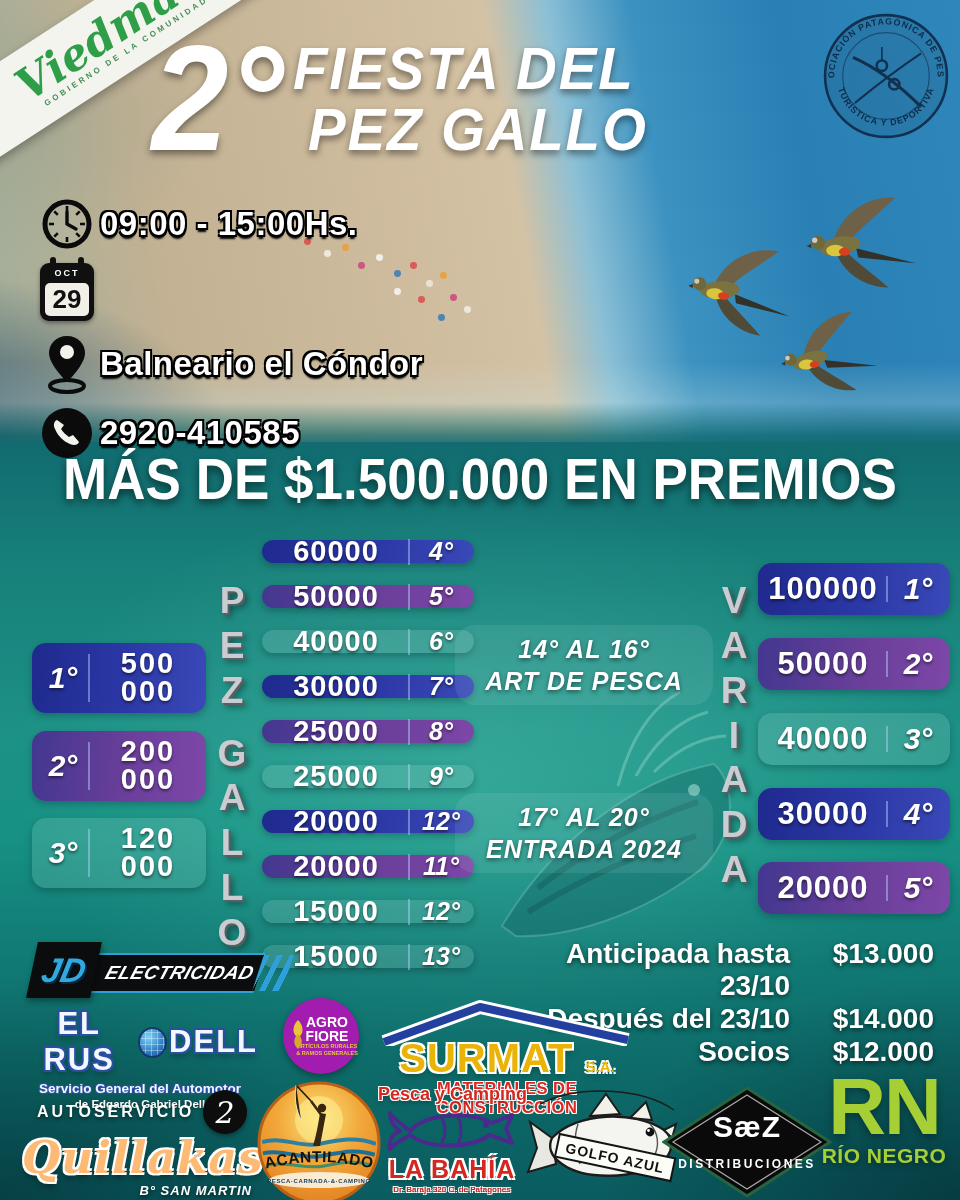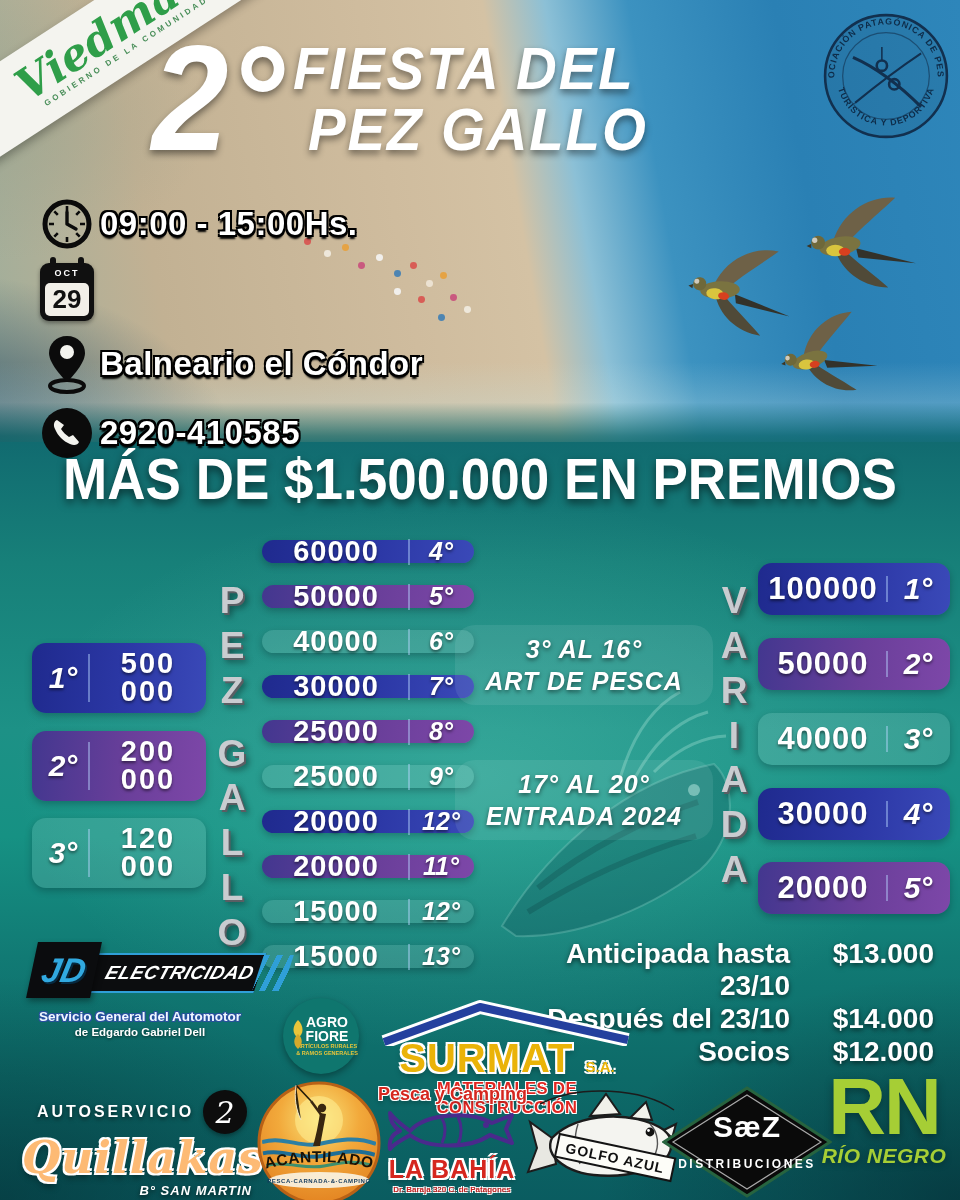--- a/index.html
+++ b/index.html
@@ -136,21 +136,21 @@
     border:2px solid #15386e;
     background:
       repeating-linear-gradient(0deg,transparent 0 5px,rgba(255,255,255,.35) 5px 6px),
       repeating-linear-gradient(90deg,transparent 0 5px,rgba(255,255,255,.35) 5px 6px),
       radial-gradient(circle at 35% 30%,#7fd4f5,#2e7cc4 60%,#1b4f9b);}
   .ruso-sub1{font-size:13.5px;font-weight:bold;color:#f0f7ff;margin-top:3px;
     text-shadow:-1px -1px 0 #2a4fa0,1px -1px 0 #2a4fa0,-1px 1px 0 #2a4fa0,1px 1px 0 #2a4fa0;}
   .ruso-sub2{font-size:11.5px;font-weight:bold;color:#fff;margin-top:2px;
     text-shadow:0 1px 3px rgba(0,0,0,.6);}
 
-  .agro{left:283px;top:998px;width:76px;height:76px;border-radius:50%;background:#0f766e;
+  .agro{left:283px;top:998px;width:76px;height:76px;border-radius:50%;background:#a21caf;
     box-shadow:0 3px 7px rgba(0,0,0,.35);display:flex;flex-direction:column;
     align-items:center;justify-content:center;}
   .agro-leaf{position:absolute;left:7px;top:22px;}
   .agro-l1{font-size:14px;font-weight:bold;color:#fff;line-height:1;margin-left:12px;}
   .agro-sub{font-size:5.5px;font-weight:bold;color:#e9c53a;margin-left:12px;line-height:1.3;}
 
   .surmat{left:372px;top:1000px;width:270px;text-align:center;}
   .surmat-name{margin-top:-12px;font-size:40px;font-weight:bold;color:#eab308;letter-spacing:1px;
     line-height:1;white-space:nowrap;
     text-shadow:-2px -2px 0 #fff,2px -2px 0 #fff,-2px 2px 0 #fff,2px 2px 0 #fff,0 4px 6px rgba(0,0,0,.35);}
@@ -183,21 +183,21 @@
   .golfo{left:522px;top:1082px;width:180px;height:120px;}
   .saez{left:662px;top:1086px;width:170px;height:112px;}
   .saez-text{position:absolute;left:0;top:26px;width:100%;text-align:center;color:#fff;}
   .saez-name{font-size:30px;font-weight:bold;letter-spacing:1px;line-height:1;}
   .saez-sub{font-size:12px;font-weight:bold;letter-spacing:2.5px;margin-top:15px;}
 
   .rn{left:814px;top:1074px;width:140px;text-align:center;color:#a6ce35;}
   .rn-initials{font-size:80px;font-weight:bold;line-height:.82;letter-spacing:-2px;
     text-shadow:0 3px 8px rgba(0,0,0,.35);}
   .rn-name{font-size:21px;font-weight:bold;letter-spacing:.5px;margin-top:4px;
-    text-shadow:0 2px 6px rgba(0,0,0,.35);font-style:italic;}
+    text-shadow:0 2px 6px rgba(0,0,0,.35);}
 </style>
 </head>
 <body>
 
 <div class="poster">
 
   <div class="abs bg-top"></div>
   <div class="abs bg-bottom"></div>
   <div class="abs crowd"></div>
 
@@ -393,24 +393,24 @@
     <span class="sep"></span>
     <span class="rk">12°</span>
   </div>
   <div class="pill glass" style="top:945px">
     <span class="amt">15000</span>
     <span class="sep"></span>
     <span class="rk">13°</span>
   </div>
 
   <div class="special" style="top:625px">
-    <span>3° AL 16°</span>
+    <span>14° AL 16°</span>
     <span>ART DE PESCA</span>
   </div>
-  <div class="special" style="top:760px">
+  <div class="special" style="top:793px">
     <span>17° AL 20°</span>
     <span>ENTRADA 2024</span>
   </div>
 
   <div class="abs vletters" style="left:714px;top:582px">
     <span>V</span>
     <span>A</span>
     <span>R</span>
     <span>I</span>
     <span>A</span>
@@ -457,20 +457,25 @@
     <div class="jd-band">
       <span class="jd-label">ELECTRICIDAD</span>
       <span class="jd-stripes"></span>
     </div>
     <div class="jd-mark">
       <span>JD</span>
     </div>
   </div>
 
   <div class="abs ruso">
+    <div class="ruso-name">
+      <span>EL RUS</span>
+      <span class="globe"></span>
+      <span>DELL</span>
+    </div>
     <div class="ruso-sub1">Servicio General del Automotor</div>
     <div class="ruso-sub2">de Edgardo Gabriel Dell</div>
   </div>
 
   <div class="abs agro">
     <svg class="agro-leaf" width="16" height="30" viewBox="0 0 16 30">
       <path d="M8,0 C14,6 14,14 8,18 C2,14 2,6 8,0 Z" fill="#e9c53a"></path>
       <path d="M8,14 C13,18 13,25 8,29 C3,25 3,18 8,14 Z" fill="#d4a92c"></path>
     </svg>
     <div class="agro-l1">AGRO</div>

